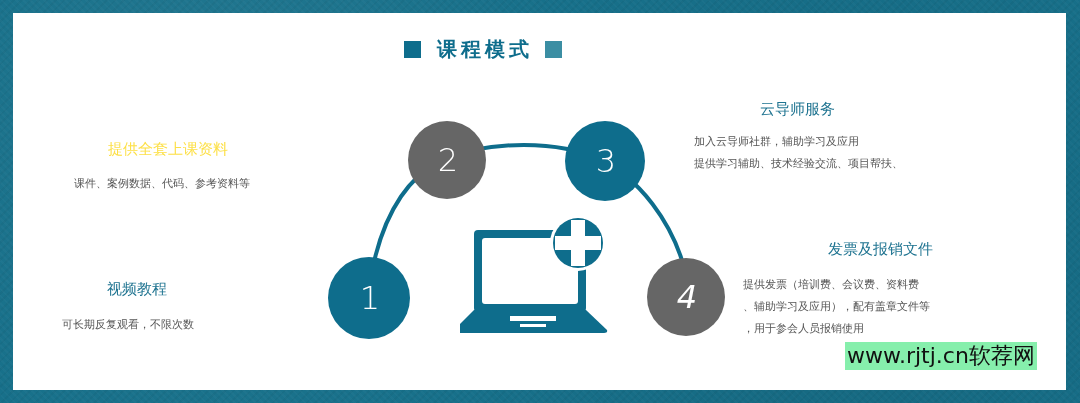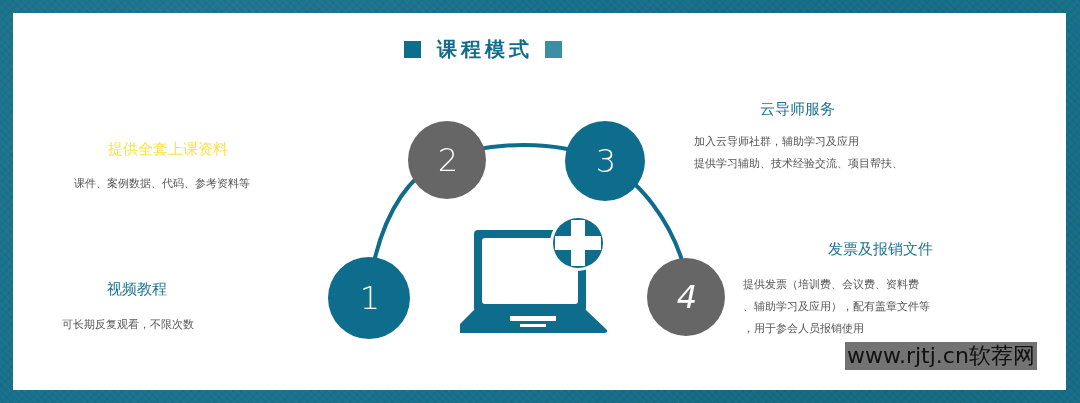--- a/index.html
+++ b/index.html
@@ -65,21 +65,21 @@
       line-height: 1;
       letter-spacing: -2px;
     }
     .watermark {
       position: absolute;
       left: 845px; top: 342px;
       font-size: 22px;
       color: #111;
       font-family: "DejaVu Sans", sans-serif;
       white-space: nowrap;
-      background: #737373;
+      background: #86efac;
       padding: 0 2px;
       line-height: 28px;
     }
   </style>
 </head>
 <body>
 
 <div class="panel"></div>
 
 <div class="title-wrap">

